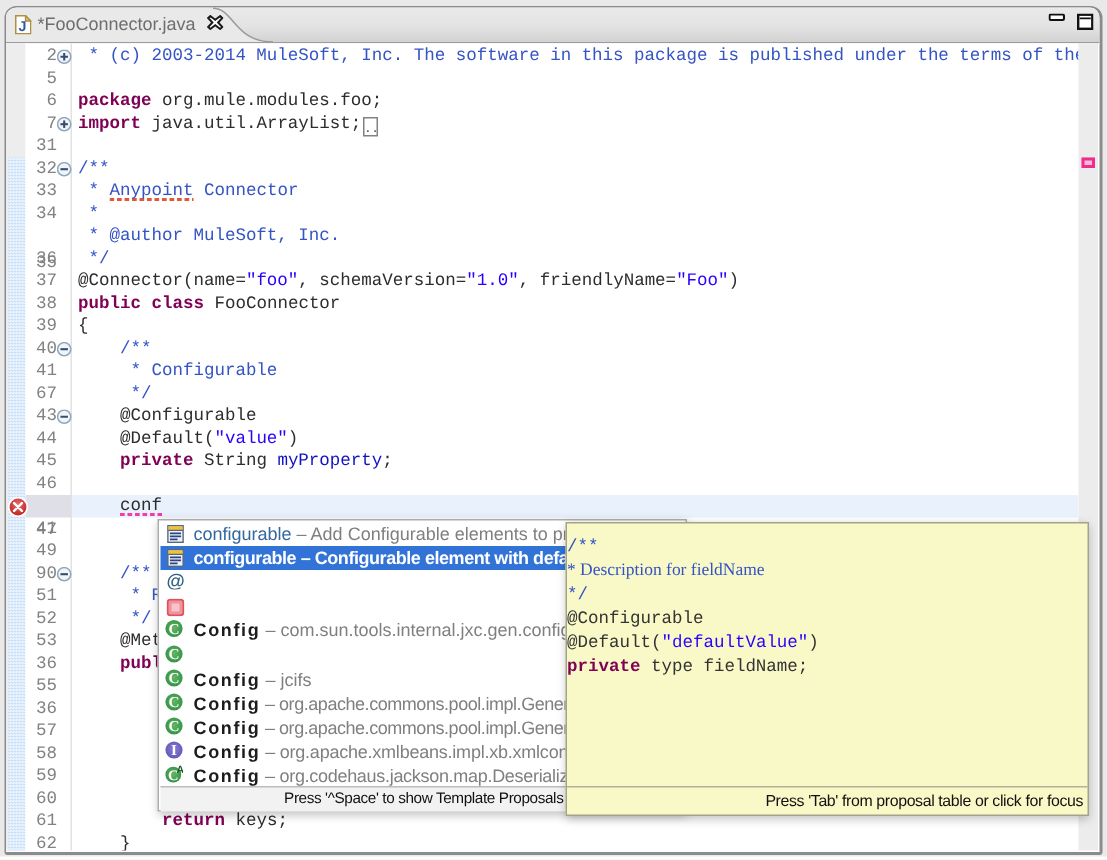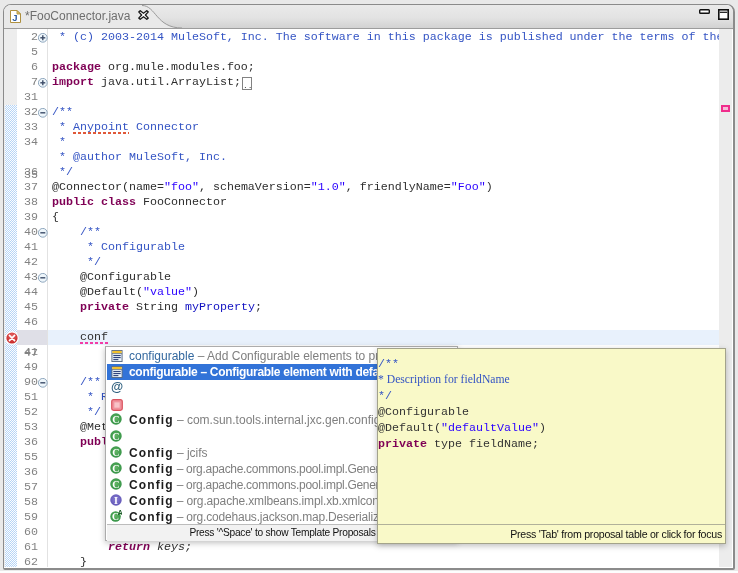--- a/index.html
+++ b/index.html
@@ -117,21 +117,21 @@
         <div class="code-line mono" style="top:361px;"><span class="jdoc">     * Retrieves keys</span></div>
         <div class="code-line mono" style="top:376px;"><span class="jdoc">     */</span></div>
         <div class="code-line mono" style="top:391px;">    @MetaDataKeyRetriever</div>
         <div class="code-line mono" style="top:406px;">    <span class="kw">public</span> List&lt;MetaDataKey&gt; getMetaDataKeys() {</div>
         <div class="code-line mono" style="top:421px;"></div>
         <div class="code-line mono" style="top:436px;"></div>
         <div class="code-line mono" style="top:451px;"></div>
         <div class="code-line mono" style="top:466px;"></div>
         <div class="code-line mono" style="top:481px;"></div>
         <div class="code-line mono" style="top:496px;"></div>
-        <div class="code-line mono" style="top:511px;font-style:italic;">        <span class="kw">return</span> keys;</div>
+        <div class="code-line mono" style="top:511px;">        <span class="kw">return</span> keys;</div>
         <div class="code-line mono" style="top:526px;">    }</div>
       </div>
   </div>
   <div id="overview"></div>
   <div class="abs" style="left:721px;top:105px;width:9px;height:7px;box-sizing:border-box;background:#f7bcd8;border:2px solid #f02d8c;"></div>
   <div id="nums">
       <div class="num" style="top:30px;">2</div>
       <div class="num" style="top:45px;">5</div>
       <div class="num" style="top:60px;">6</div>
       <div class="num" style="top:75px;">7</div>
@@ -139,21 +139,21 @@
       <div class="num" style="top:105px;">32</div>
       <div class="num" style="top:120px;">33</div>
       <div class="num" style="top:135px;">34</div>
       <div class="num" style="top:168px;">35</div>
       <div class="num" style="top:165px;">36</div>
       <div class="num" style="top:180px;">37</div>
       <div class="num" style="top:195px;">38</div>
       <div class="num" style="top:210px;">39</div>
       <div class="num" style="top:225px;">40</div>
       <div class="num" style="top:240px;">41</div>
-      <div class="num" style="top:255px;">42</div>
+      <div class="num" style="top:255px;">67</div>
       <div class="num" style="top:270px;">43</div>
       <div class="num" style="top:285px;">44</div>
       <div class="num" style="top:300px;">45</div>
       <div class="num" style="top:315px;">46</div>
       <div class="num" style="top:346px;">47</div>
       <div class="num" style="top:345px;">41</div>
       <div class="num" style="top:360px;">49</div>
       <div class="num" style="top:375px;">90</div>
       <div class="num" style="top:390px;">51</div>
       <div class="num" style="top:405px;">52</div>

